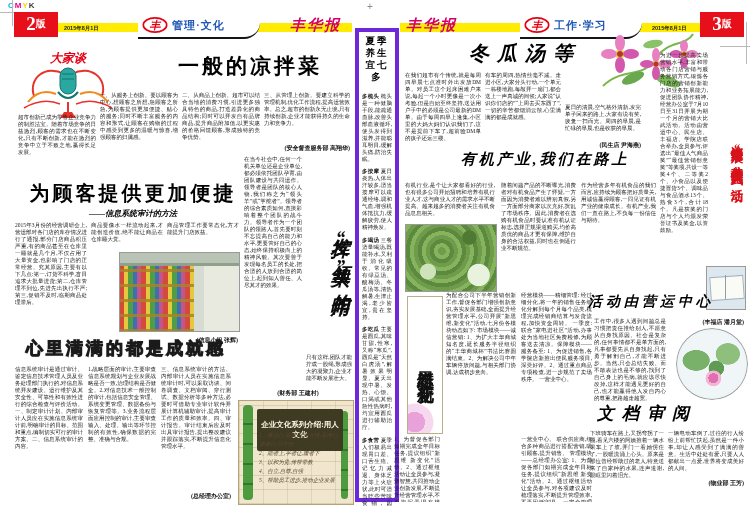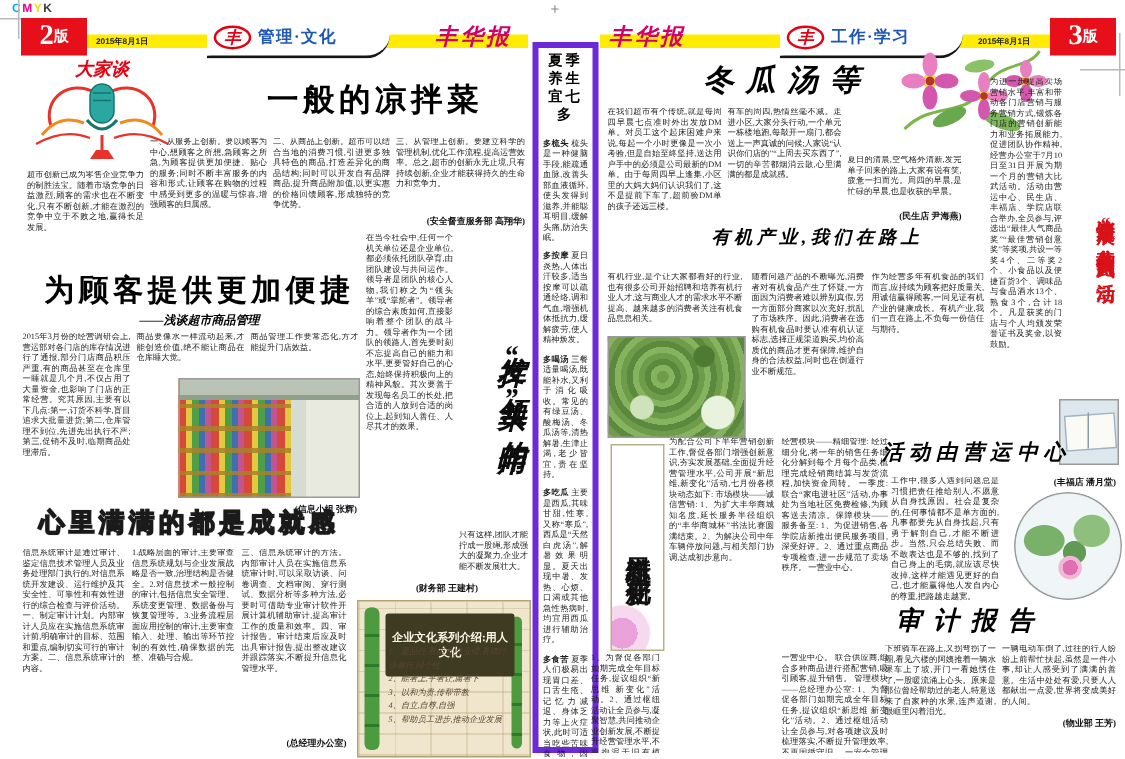--- a/index.html
+++ b/index.html
@@ -101,21 +101,21 @@
     <ellipse cx="20" cy="13" rx="18" ry="11" fill="none" stroke="#e60012" stroke-width="2.5"></ellipse>
     <text x="20" y="19" text-anchor="middle" font-size="17" font-style="italic" font-weight="bold" fill="#e60012">丰</text>
   </svg>
   <span class="sectionname">工作·学习</span>
 </div>
 <div class="abs datetext" style="left:652px;top:25px;">2015年8月1日</div>
 <div class="abs edbox" style="left:700px;top:12px;width:44px;height:25px;">
   <span class="num">3</span><span class="lab">版</span>
 </div>
 
-<div class="abs" style="left:20px;top:36px;width:96px;height:76px;">
+<div class="abs" style="left:20px;top:48px;width:96px;height:76px;">
   <svg width="96" height="76" viewBox="0 0 96 76">
     <path d="M14,48 C8,30 26,16 44,26" fill="none" stroke="#e8332a" stroke-width="2"></path>
     <path d="M82,48 C88,30 70,16 52,26" fill="none" stroke="#e8332a" stroke-width="2"></path>
     <path d="M8,54 C16,44 26,42 36,46" fill="none" stroke="#f08c1e" stroke-width="2"></path>
     <path d="M88,54 C80,44 70,42 60,46" fill="none" stroke="#f08c1e" stroke-width="2"></path>
     <path d="M4,60 C18,52 30,52 40,56" fill="none" stroke="#e8332a" stroke-width="1.5"></path>
     <path d="M92,60 C78,52 66,52 56,56" fill="none" stroke="#e8332a" stroke-width="1.5"></path>
     <text x="48" y="14" text-anchor="middle" font-size="12" font-weight="bold" fill="#e60012" font-style="italic">大家谈</text>
     <rect x="40" y="20" width="16" height="26" rx="8" fill="#2aa7a0" stroke="#15756f" stroke-width="1"></rect>
     <line x1="42" y1="26" x2="54" y2="26" stroke="#15756f" stroke-width="1"></line>
@@ -126,21 +126,21 @@
   </svg>
 </div>
 <div class="abs hl" style="left:150px;top:52px;width:200px;font-size:21px;letter-spacing:3px;text-align:center;">一般的凉拌菜</div>
 <div class="abs bt" style="left:18px;top:114px;width:78px;height:54px;">超市创新已成为零售企业竞争力的制胜法宝。随着市场竞争的日益激烈,顾客的需求也在不断变化,只有不断创新,才能在激烈的竞争中立于不败之地,赢得长足发展。</div>
 <div class="abs bt" style="left:100px;top:92px;width:78px;height:76px;">一、从服务上创新。要以顾客为中心,想顾客之所想,急顾客之所急,为顾客提供更加便捷、贴心的服务;同时不断丰富服务的内容和形式,让顾客在购物的过程中感受到更多的温暖与惊喜,增强顾客的归属感。</div>
 <div class="abs bt" style="left:182px;top:92px;width:78px;height:76px;">二、从商品上创新。超市可以结合当地的消费习惯,引进更多独具特色的商品,打造差异化的商品结构;同时可以开发自有品牌商品,提升商品附加值,以更实惠的价格回馈顾客,形成独特的竞争优势。</div>
 <div class="abs bt" style="left:264px;top:92px;width:86px;height:50px;">三、从管理上创新。要建立科学的管理机制,优化工作流程,提高运营效率。总之,超市的创新永无止境,只有持续创新,企业才能获得持久的生命力和竞争力。</div>
 <div class="abs byline" style="left:264px;top:144px;width:86px;">(安全督查服务部 高翔华)</div>
 
 <div class="abs hl" style="left:22px;top:180px;width:222px;font-size:20px;letter-spacing:3px;text-align:center;">为顾客提供更加便捷</div>
-<div class="abs" style="left:22px;top:209px;width:222px;text-align:center;font:italic 700 8px/10px 'Liberation Serif',serif;color:#000;">——浅谈超市商品管理</div>
+<div class="abs" style="left:22px;top:209px;width:222px;text-align:center;font:italic 700 8px/10px 'Liberation Serif',serif;color:#000;">——信息系统审计的方法</div>
 <div class="abs bt" style="left:15px;top:222px;width:72px;height:124px;">2015年3月份的经营调研会上,营运部对各门店的库存情况进行了通报,部分门店商品积压严重,有的商品甚至在仓库里一睡就是几个月,不仅占用了大量资金,也影响了门店的正常经营。究其原因,主要有以下几点:第一,订货不科学,盲目追求大批量进货;第二,仓库管理不到位,先进先出执行不严;第三,促销不及时,临期商品处理滞后。</div>
 <div class="abs bt" style="left:91px;top:222px;width:72px;height:28px;">商品要像水一样流动起来,才能创造价值,绝不能让商品在仓库睡大觉。</div>
 <div class="abs bt" style="left:167px;top:222px;width:72px;height:28px;">商品管理工作要常态化,方才能提升门店效益。</div>
 <div class="abs photo shelves" style="left:119px;top:252px;width:121px;height:80px;"></div>
 <div class="abs byline" style="left:150px;top:336px;width:88px;">(信息小组 张辉)</div>
 
 <div class="abs bt" style="left:244px;top:156px;width:58px;height:230px;">在当今社会中,任何一个机关单位还是企业单位,都必须依托团队孕育,由团队建设与共同运作。领导者是团队的核心人物,我们称之为“领头羊”或“掌舵者”。领导者的综合素质如何,直接影响着整个团队的战斗力。领导者作为一个团队的领路人,首先要时刻不忘提高自己的能力和水平,更要管好自己的心态,始终保持积极向上的精神风貌。其次要善于发现每名员工的长处,把合适的人放到合适的岗位上,起到知人善任、人尽其才的效果。</div>
 <div class="abs vert" style="left:306px;top:158px;width:46px;height:192px;font:italic 700 19px/23px 'Liberation Serif',serif;color:#0d0d0d;letter-spacing:2px;text-align:center;">发挥“领头羊”的作用</div>
 <div class="abs bt" style="left:306px;top:354px;width:46px;height:30px;">只有这样,团队才能拧成一股绳,形成强大的凝聚力,企业才能不断发展壮大。</div>
 <div class="abs byline" style="left:244px;top:389px;width:108px;text-align:center;">(财务部 王建村)</div>
@@ -210,21 +210,21 @@
       </g>
   </svg>
 </div>
 
 <div class="abs hl script" style="left:440px;top:40px;width:170px;font-size:20px;letter-spacing:8px;text-align:center;">冬瓜汤等</div>
 <div class="abs bt" style="left:405px;top:72px;width:76px;height:80px;">在我们超市有个传统,就是每周四早晨七点准时外出发放DM单。对员工这个起床困难户来说,每起一个小时更像是一次小考验,但是自始至终坚持,送达用户手中的必须是公司最新的DM单。由于每周四早上逢集,小区里的大妈大妈们认识我们了,这不是提前下车了,超前验DM单的孩子还远三楼。</div>
 <div class="abs bt" style="left:485px;top:72px;width:76px;height:80px;">有车的周四,热情丝毫不减。走进小区,大家分头行动,一个单元一栋楼地跑,每敲开一扇门,都会送上一声真诚的问候;人家说“认识你们店的”“上周去买东西了”,一切的辛苦都烟消云散,心里满满的都是成就感。</div>
 <div class="abs bt" style="left:565px;top:104px;width:76px;height:36px;">夏日的清晨,空气格外清新,发完单子回来的路上,大家有说有笑,疲惫一扫而光。周四的早晨,是忙碌的早晨,也是收获的早晨。</div>
 <div class="abs byline" style="left:565px;top:141px;width:76px;">(民生店 尹海燕)</div>
 
-<div class="abs hl script" style="left:440px;top:150px;width:210px;font-size:12px;letter-spacing:3px;text-align:center;">有机产业,我们在路上</div>
+<div class="abs hl script" style="left:440px;top:150px;width:210px;font-size:15px;letter-spacing:3px;text-align:center;">有机产业,我们在路上</div>
 <div class="abs bt" style="left:405px;top:182px;width:90px;height:40px;">有机行业,是个让大家都看好的行业,也有很多公司开始招聘和培养有机行业人才,这与商业人才的需求水平不断提高、越来越多的消费者关注有机食品息息相关。</div>
 <div class="abs photo vineyard" style="left:405px;top:224px;width:92px;height:68px;"></div>
 <div class="abs bt" style="left:501px;top:182px;width:75px;height:110px;">随着问题产品的不断曝光,消费者对有机食品产生了怀疑,一方面因为消费者难以辨别真假,另一方面部分商家以次充好,扰乱了市场秩序。因此,消费者在选购有机食品时要认准有机认证标志,选择正规渠道购买,均价高质优的商品才更有保障,维护自身的合法权益,同时也在倒逼行业不断规范。</div>
 <div class="abs bt" style="left:581px;top:182px;width:75px;height:110px;">作为经营多年有机食品的我们而言,应持续为顾客把好质量关,用诚信赢得顾客,一同见证有机产业的健康成长。有机产业,我们一直在路上,不负每一份信任与期待。</div>
 
 <div class="abs bt" style="left:660px;top:52px;width:48px;height:256px;">为进一步提高卖场营销水平,丰富和带动各门店营销与服务营销方式,锻炼各门店的营销创新能力和业务拓展能力,促进团队协作精神,经营办公室于7月10日至31日开展为期一个月的营销大比武活动。活动由营运中心、民生店、丰福店、学院店联合举办,全员参与,评选出“最佳人气商品奖”“最佳营销创意奖”等奖项,共设一等奖4个、二等奖2个、小食品以及便捷百货3个、调味品与食品酒水13个、熟食3个,合计18个。凡是获奖的门店与个人均颁发荣誉证书及奖金,以资鼓励。</div>
 <div class="abs vert redbanner" style="left:712px;top:52px;width:32px;height:212px;text-align:center;">连锁超市开展“仲夏营销大比武”活动</div>
 <div class="abs photo bookimg" style="left:706px;top:266px;width:40px;height:44px;">
   <div class="page"></div>
   <div class="spine"></div>
@@ -238,16 +238,16 @@
 <div class="abs bt" style="left:394px;top:436px;width:46px;height:66px;">1、为督促各部门如期完成全年目标任务,提议组织“新思维 新变化”活动。2、通过枢纽活动让全员参与,凝聚智慧,共同推动企业创新发展,不断提升经营管理水平,不再拘泥于旧有模式。</div>
 <div class="abs bt" style="left:446px;top:292px;width:70px;height:210px;">为配合公司下半年营销创新工作,督促各部门增强创新意识,夯实发展基础,全面提升经营管理水平,公司开展“新思维,新变化”活动,七月份各模块动态如下: 市场模块——诚信营销: 1、为扩大丰华商城知名度,延长服务半径组织的“丰华商城杯”书法比赛圆满结束。2、为解决公司中年车辆停放问题,与相关部门协调,达成初步意向。</div>
 <div class="abs bt" style="left:521px;top:292px;width:71px;height:140px;">经营模块——精细管理: 经过细分化,将一年的销售任务细化分解到每个月每个品类,梳理完成经销商结算与发货流程,加快资金周转。 一季度: 联合“家电进社区”活动,办事处为当地社区免费检修,为顾客送去清凉。保障模块——服务备至: 1、为促进销售,各学院店新推出便民服务项目,深受好评。2、通过重点商品专项检查,进一步规范了卖场秩序。 一营业中心。</div>
 <div class="abs bt" style="left:521px;top:436px;width:71px;height:66px;">一营业中心。 联合供应商,组合多种商品进行搭配营销,吸引顾客,提升销售。 管理模块——总经理办公室: 1、为督促各部门如期完成全年目标任务,提议组织“新思维 新变化”活动。2、通过枢纽活动让全员参与,对各项建议及时梳理落实,不断提升管理效率,不再因循守旧。 一安全管理服务部: 进行夏季防汛演练及消防设备检查(含天幕3号项目),对各楼层进行安全巡查,促进问题闭环解决。</div>
 
 <div class="abs hl script" style="left:588px;top:293px;width:130px;font-size:14px;letter-spacing:4px;">活动由营运中心</div>
 <div class="abs bt" style="left:594px;top:318px;width:72px;height:84px;">工作中,很多人遇到问题总是习惯把责任推给别人,不愿意从自身找原因。社会是复杂的,任何事情都不是单方面的,凡事都要先从自身找起,只有勇于解剖自己,才能不断进步。当然,只会总结失败、而不敢表达也是不够的,找到了自己身上的毛病,就应该尽快改掉,这样才能遇见更好的自己,也才能赢得他人发自内心的尊重,把路越走越宽。</div>
 <div class="abs byline" style="left:672px;top:318px;width:72px;">(丰福店 潘月堂)</div>
 <div class="abs photo lotus" style="left:676px;top:328px;width:72px;height:72px;"></div>
 
-<div class="abs hl script" style="left:592px;top:402px;width:110px;font-size:17px;letter-spacing:8px;text-align:center;">审计报告</div>
+<div class="abs hl script" style="left:592px;top:402px;width:110px;font-size:17px;letter-spacing:8px;text-align:center;">文档审阅</div>
 <div class="abs bt" style="left:590px;top:430px;width:74px;height:74px;">下班骑车在路上,又拐弯拐了一圈,看见六楼的阿姨推着一辆水果车上了坡,开门一看她愣住了,一股暖流涌上心头。原来是那位曾经帮助过的老人,特意送来了自家种的水果,连声道谢,眼眶里闪着泪光。</div>
 <div class="abs bt" style="left:668px;top:430px;width:76px;height:46px;">一辆电动车倒了,过往的行人纷纷上前帮忙扶起,虽然是一件小事,却让人感受到了满满的善意。生活中处处有爱,只要人人都献出一点爱,世界将变成美好的人间。</div>
 <div class="abs byline" style="left:668px;top:479px;width:76px;">(物业部 王芳)</div>
 
 </body></html>

